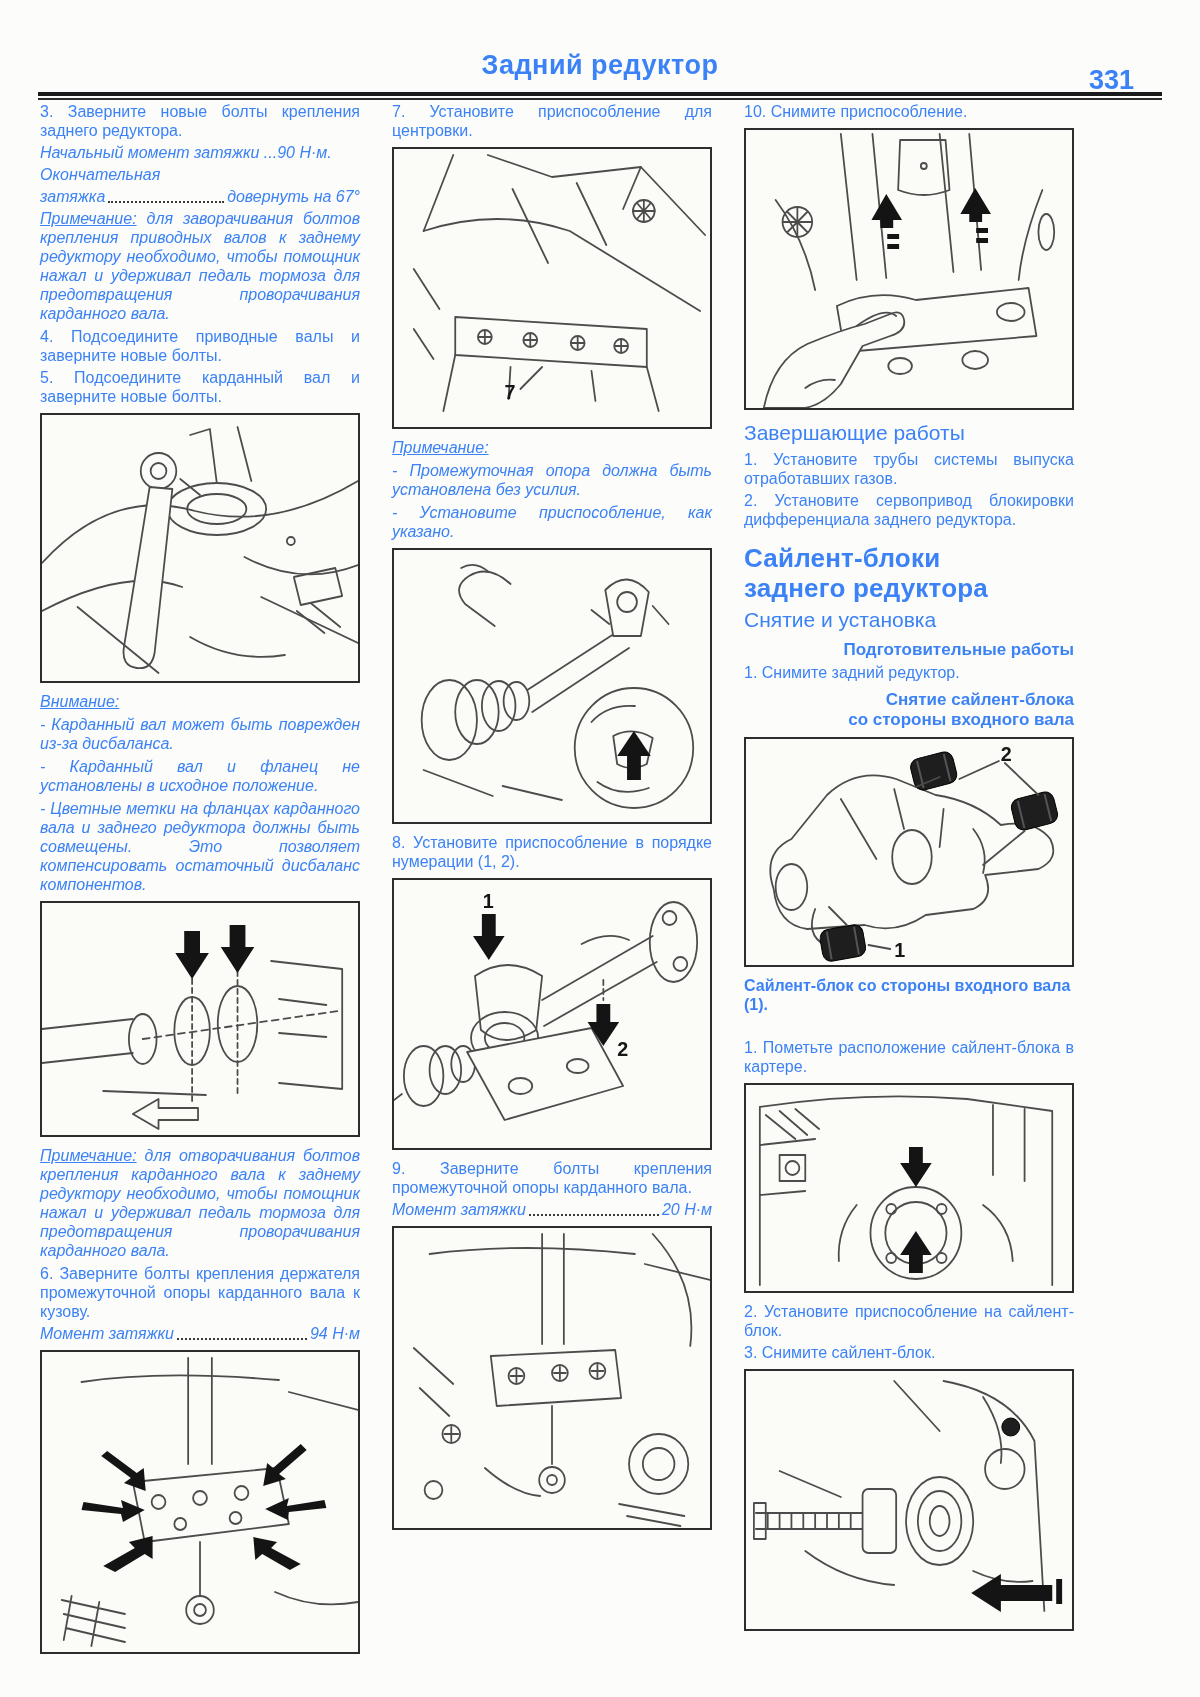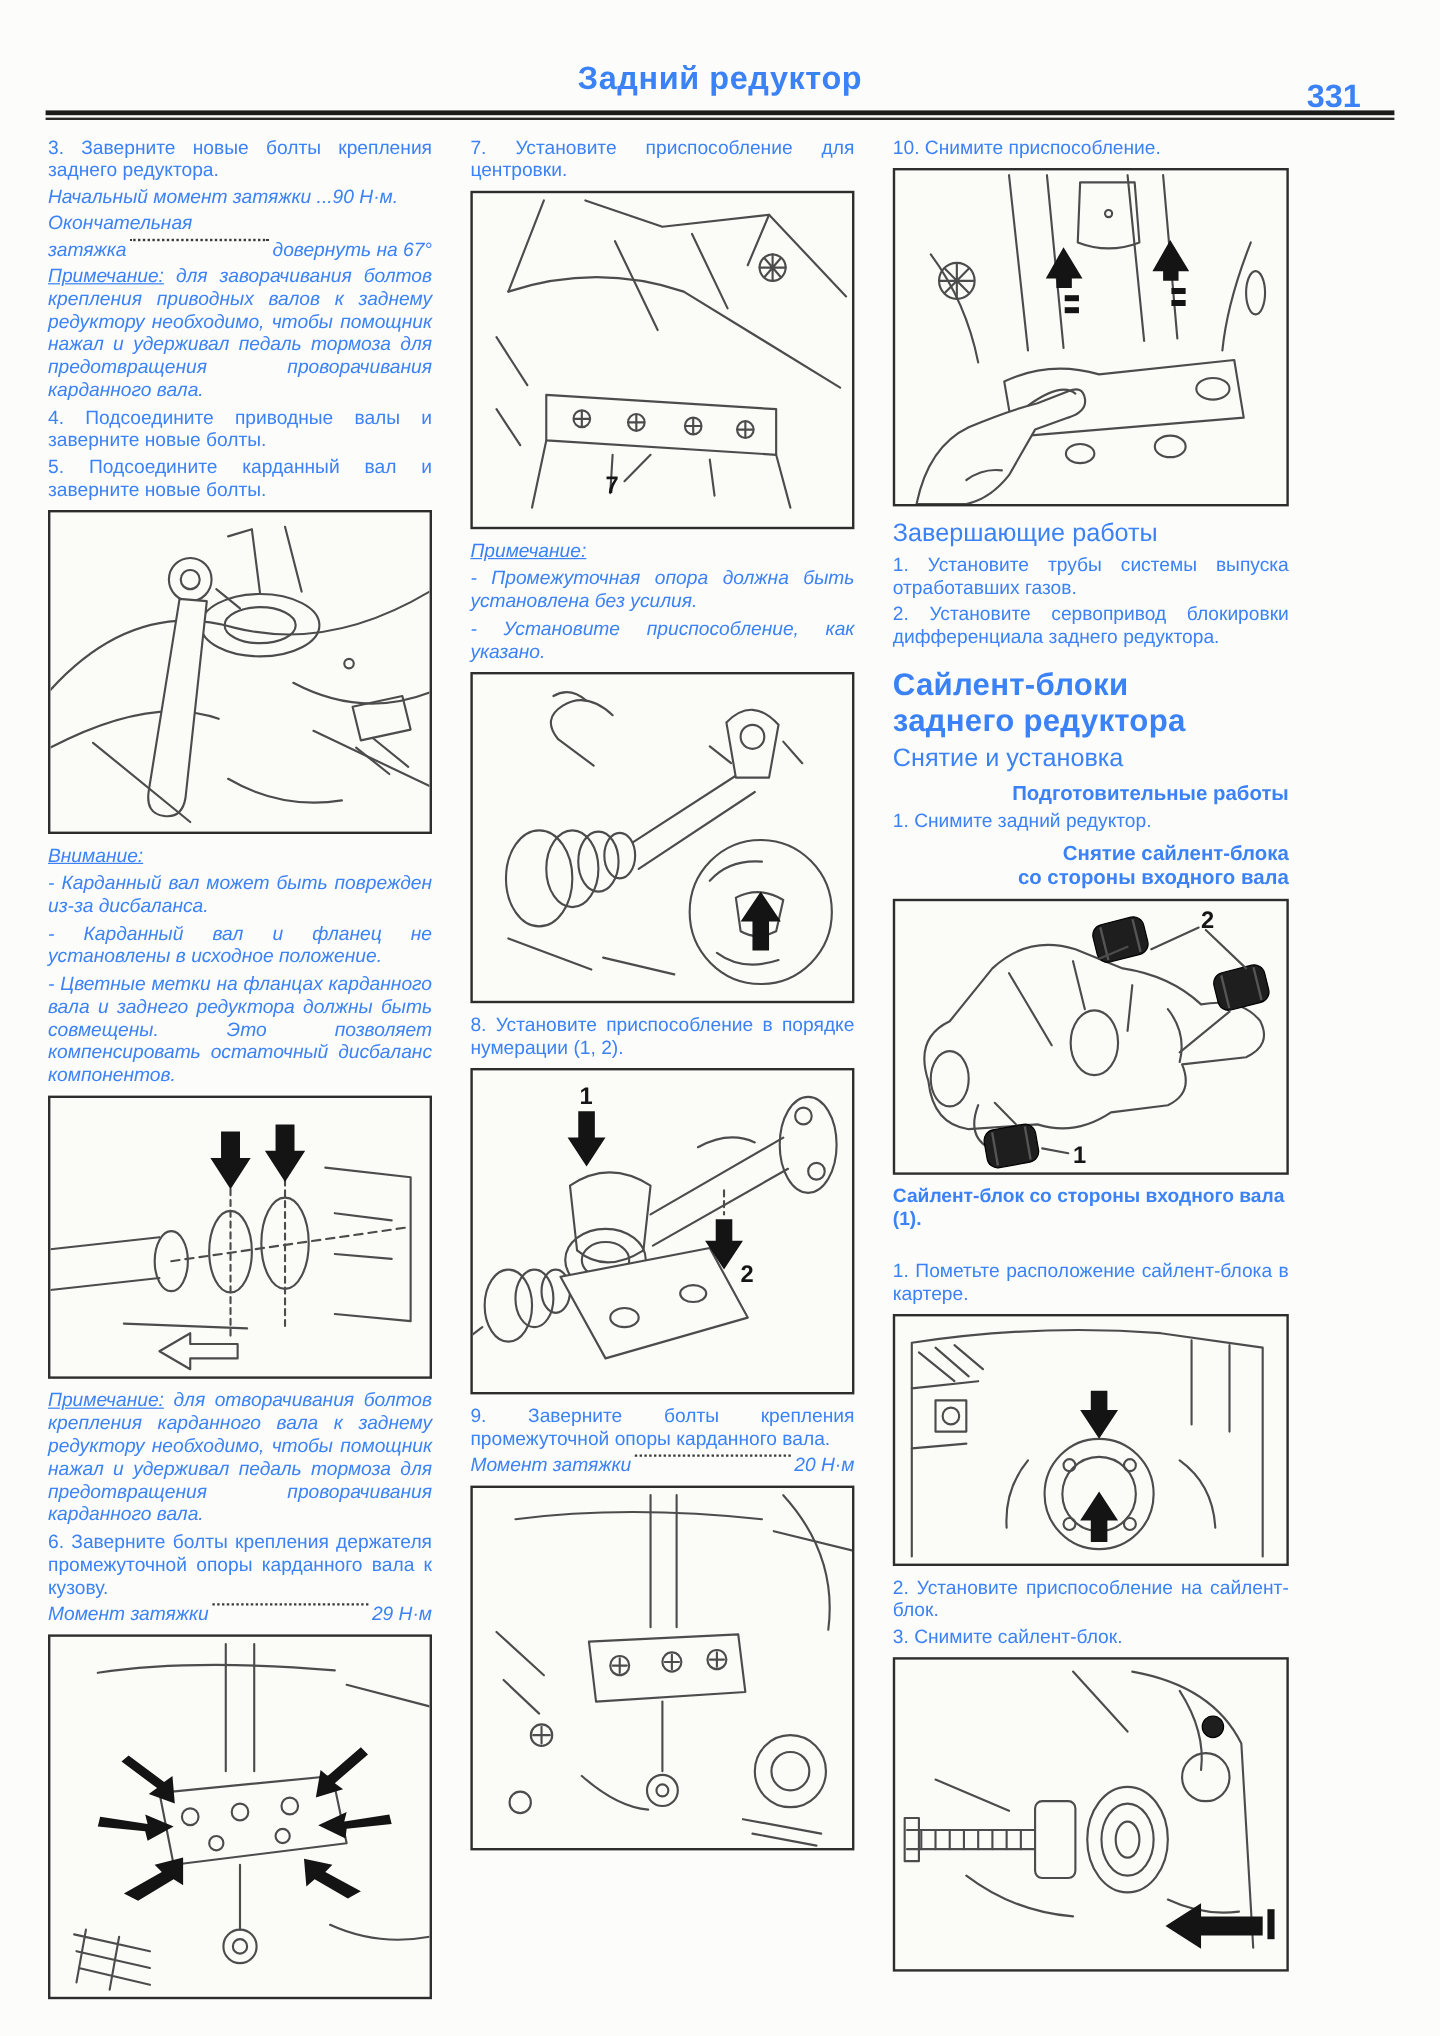--- a/index.html
+++ b/index.html
@@ -14,30 +14,30 @@
   .hdr-row{position:relative;height:34px;}
   .hdr-title{
     position:absolute;left:0;right:0;text-align:center;
     font-size:27px;font-weight:bold;letter-spacing:.5px;
   }
   .hdr-num{position:absolute;right:28px;top:15px;font-size:27px;font-weight:bold;}
   .rule-a{height:4px;background:#1b1b1b;margin-top:8px;}
   .rule-b{height:2px;background:#2a2a2a;margin-top:2px;}
 
   
-  .cols{display:flex;gap:32px;padding:14px 38px 0 40px;}
+  .cols{display:flex;gap:32px;padding:2px 38px 0 40px;}
   .col{flex:0 0 320px;width:320px;}
   .col.c3{flex-basis:330px;width:330px;}
 
   p{margin:0 0 2px 0;}
   .step{font-size:16px;line-height:19px;text-align:justify;margin-bottom:3px;}
   .it{font-style:italic;}
   .note{font-size:16px;line-height:19px;text-align:justify;font-style:italic;margin:2px 0 4px 0;}
   .ul{text-decoration:underline;}
-  .leader{display:flex;align-items:flex-start;font-style:italic;font-size:16px;line-height:19px;margin:1px 0 3px 0;}
+  .leader{display:flex;align-items:flex-end;font-style:italic;font-size:16px;line-height:19px;margin:1px 0 3px 0;}
   .leader .dots{flex:1;border-bottom:2px dotted #3a3a3a;margin:0 3px 3px 3px;min-width:12px;}
 
   .h1{font-size:26px;line-height:30px;font-weight:bold;margin:14px 0 4px 0;letter-spacing:.2px;}
   .h2{font-size:21px;line-height:25px;font-weight:normal;margin:10px 0 5px 0;}
   .h3{font-size:17px;line-height:20px;font-weight:bold;margin:8px 0 3px 0;text-align:right;}
   .cap{font-size:16px;line-height:19px;font-weight:bold;margin:6px 0 24px 0;}
 
   .figure{
     border:2px solid #2d2d2d;background:#fbfbf8;
     margin:7px 0 9px 0;overflow:hidden;
@@ -119,21 +119,21 @@
           <path class="skf" d="M118,196 l-26,15 l26,15 v-9 h40 v-12 h-40 z"></path>
           <path class="sk" d="M62,188 l104,4"></path>
         </svg>
       </div>
 
       <p class="note"><span class="ul">Примечание:</span><span> для отворачивания болтов крепления карданного вала к заднему редуктору необходимо, чтобы помощник нажал и удерживал педаль тормоза для предотвращения проворачивания карданного вала.</span></p>
       <p class="step">6. Заверните болты крепления держателя промежуточной опоры карданного вала к кузову.</p>
       <div class="leader">
         <span>Момент затяжки</span>
         <span class="dots"></span>
-        <span>29 Н·м</span>
+        <span>94 Н·м</span>
       </div>
 
       <div class="figure">
         <svg viewBox="0 0 320 300" height="300" preserveAspectRatio="none">
           <path class="sk" d="M148,6 V112 M172,6 V112"></path>
           <path class="sk" d="M40,30 Q120,18 240,28 M250,40 L320,58"></path>
           <path class="skf" d="M92,130 L238,116 L250,172 L104,190 Z"></path>
           <circle class="sk" cx="118" cy="150" r="7"></circle>
             <circle class="sk" cx="160" cy="146" r="7"></circle>
           <circle class="sk" cx="202" cy="141" r="7"></circle>

